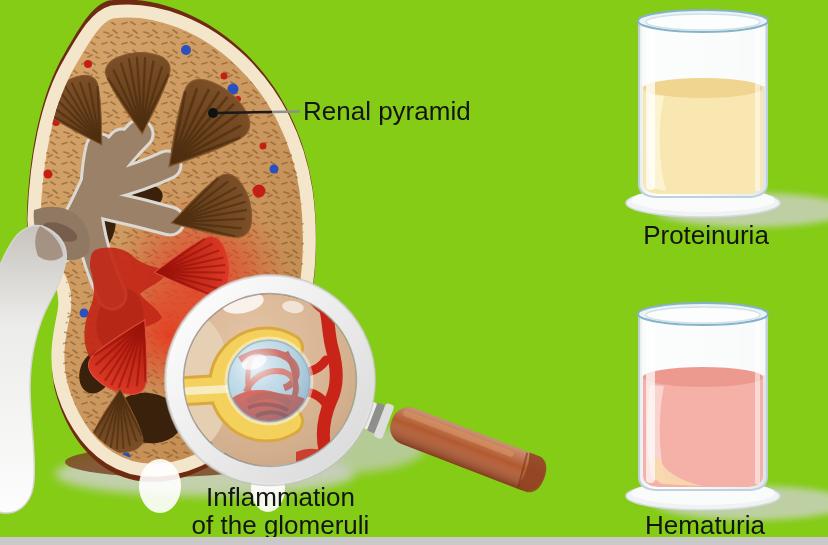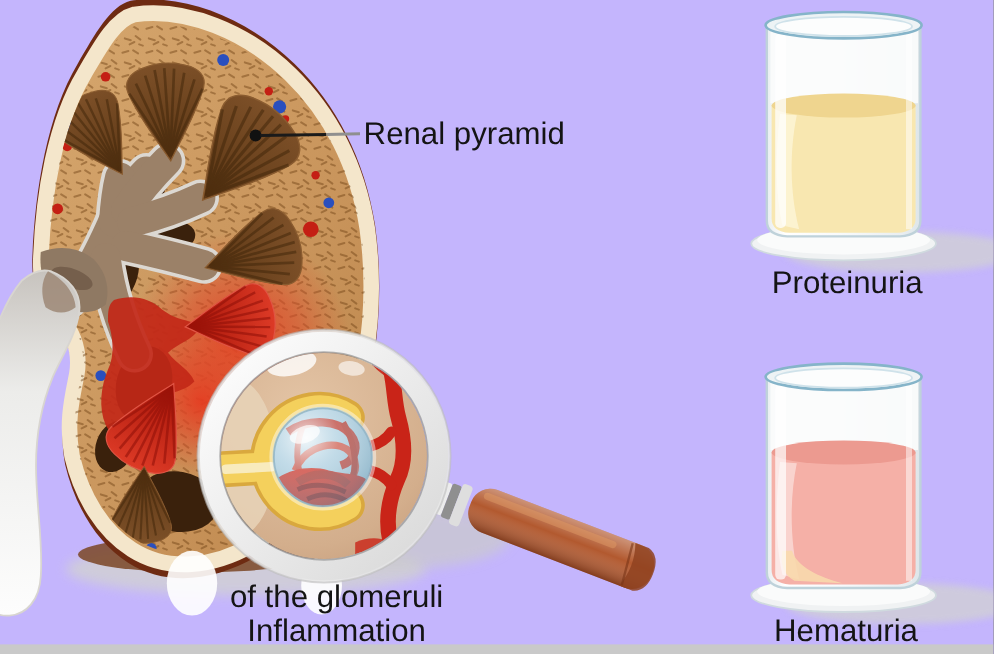--- a/index.html
+++ b/index.html
@@ -12,21 +12,21 @@
   svg{position:absolute;left:0;top:0;}
   .lbl{
     position:absolute;color:#141414;font-size:26px;line-height:28px;
     letter-spacing:0px;white-space:nowrap;
   }
   .center{text-align:center;}
 </style>
 </head>
 <body>
 
-<div id="stage" style="background: #c4b5fd;">
+<div id="stage" style="background: #84cc16;">
 
 <svg width="828" height="545" viewBox="0 0 828 545">
   <defs>
     <filter id="blur5" x="-40%" y="-40%" width="180%" height="180%">
           <feGaussianBlur stdDeviation="5"></feGaussianBlur>
         </filter>
     <filter id="blur3" x="-40%" y="-40%" width="180%" height="180%">
           <feGaussianBlur stdDeviation="3"></feGaussianBlur>
         </filter>
 
@@ -323,22 +323,22 @@
     <rect x="646" y="28" width="9" height="162" rx="4" fill="#ffffff" opacity="0.7"></rect>
     <rect x="755" y="26" width="5" height="165" fill="#ffffff" opacity="0.5"></rect>
     <ellipse cx="703" cy="21" rx="65" ry="11" fill="#edf3f5" stroke="#85b4c9" stroke-width="2.2"></ellipse>
     <ellipse cx="703" cy="22" rx="57" ry="8" fill="#fcfdfd" stroke="#cfe2ea" stroke-width="1.5"></ellipse>
   </g>
 </svg>
 
 <div class="lbl" style="left:303px;top:97px;">Renal pyramid</div>
 
 <div class="lbl center" style="left:163px;top:483px;width:235px;">
+  <div>Inflammation</div>
   <div>of the glomeruli</div>
-  <div>Inflammation</div>
 </div>
 
 <div class="lbl center" style="left:626px;top:511px;width:158px;">Hematuria</div>
 
 <div class="lbl center" style="left:626px;top:221px;width:160px;">Proteinuria</div>
 
 <div id="strip" style="background: rgb(201, 201, 201);"></div>
 </div>
 
 </body></html>

